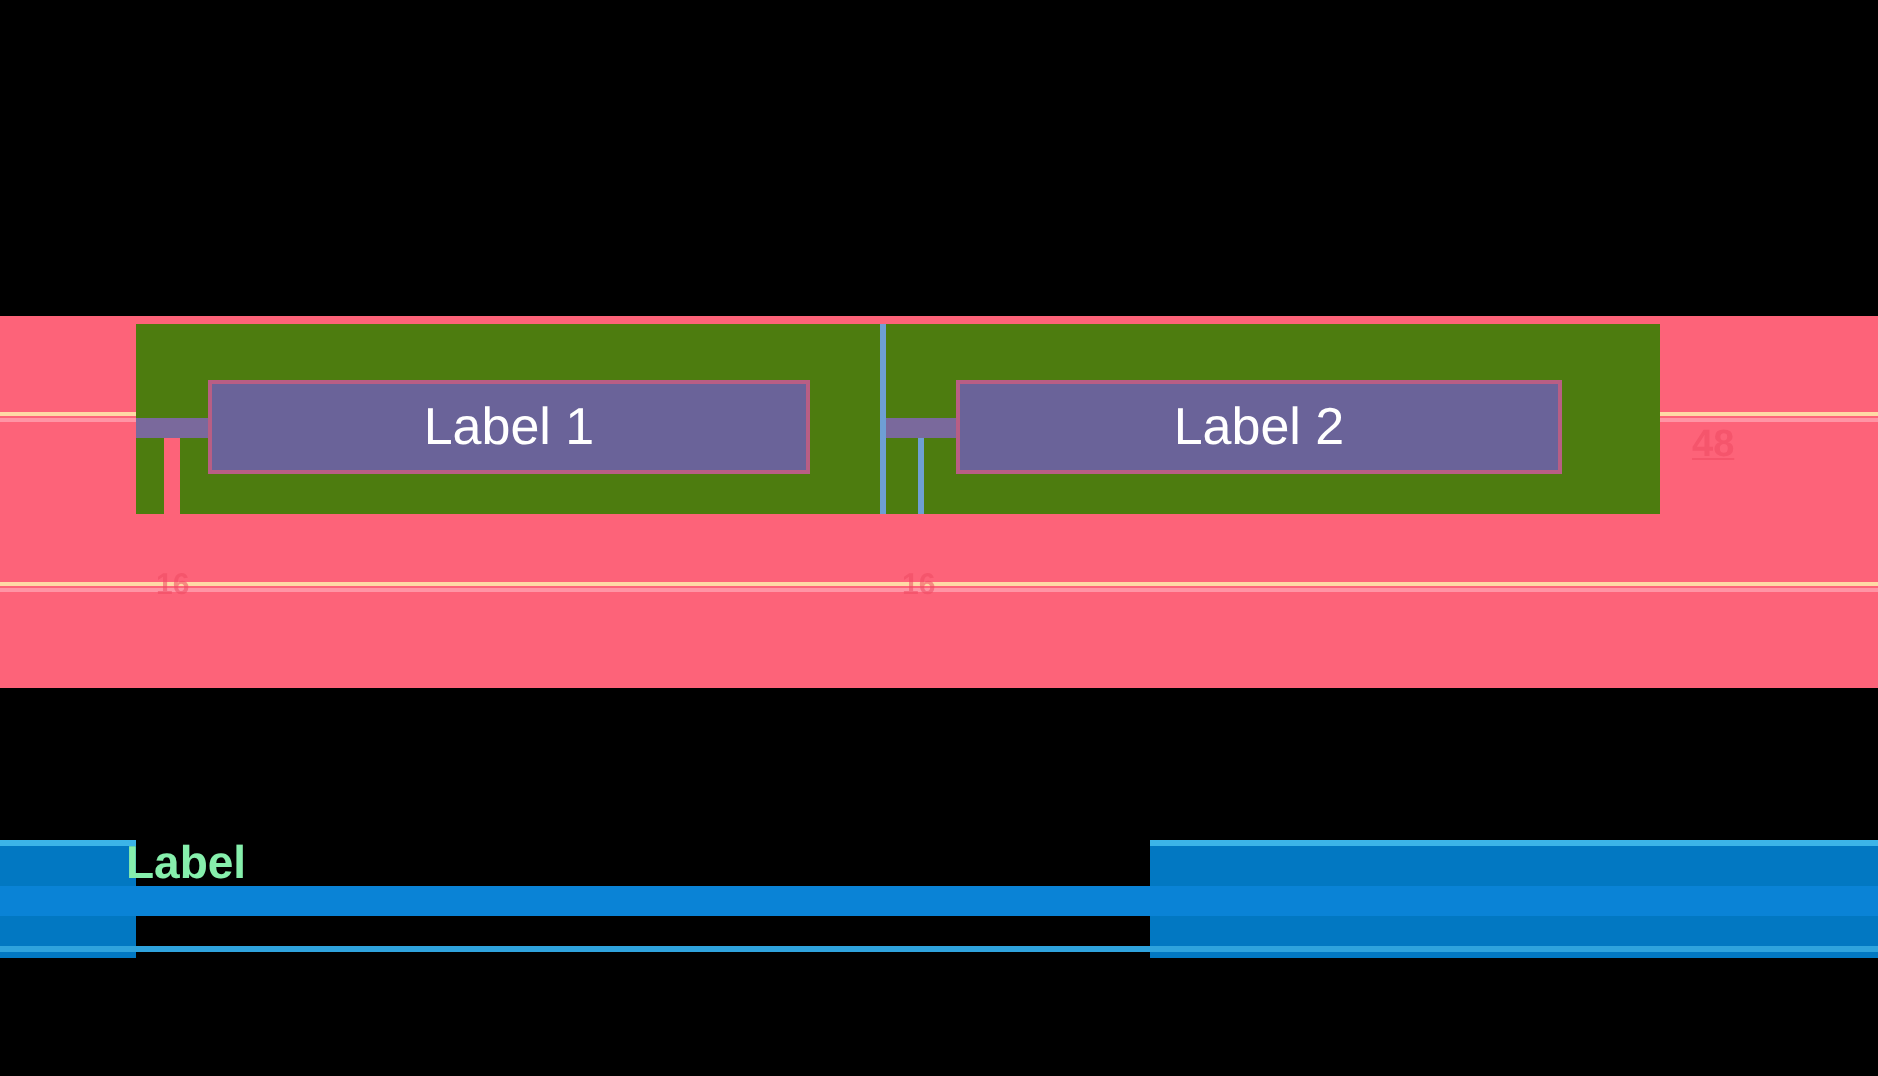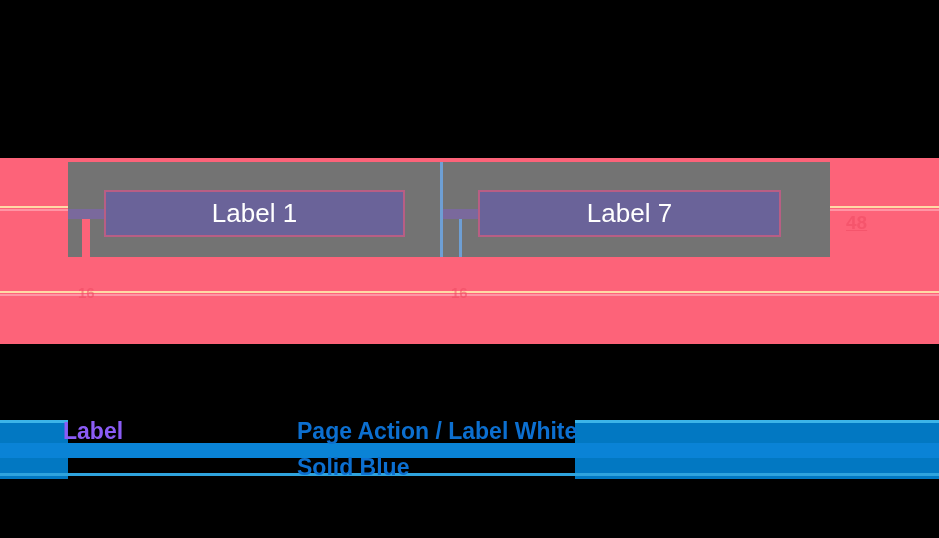--- a/index.html
+++ b/index.html
@@ -20,21 +20,21 @@
   .mline-bot-a{left:0;top:291px;width:939px;}
   .mline-bot-b{left:0;top:294px;width:939px;}
   .mnum{
     position:absolute;font-size:15px;font-weight:bold;color:#ef4a62;opacity:.55;
     line-height:14px;letter-spacing:0;
   }
   .mnum-height{left:846px;top:216px;font-size:19px;text-decoration:underline;}
   .mnum-pad1{left:78px;top:286px;}
   .mnum-pad2{left:451px;top:286px;}
   
-  .button-bar{position:absolute;left:68px;top:162px;width:762px;height:95px;background:#737373;}
+  .button-bar{position:absolute;left:68px;top:162px;width:762px;height:95px;background:#4d7c0f;}
   .seam{position:absolute;left:372px;top:0;width:3px;height:95px;background:#6e9fd4;}
   .label-box{
     position:absolute;top:28px;height:47px;box-sizing:border-box;
     background:#6a6399;border:2px solid #b85e84;
     display:flex;align-items:center;justify-content:center;
     color:#ffffff;font-size:26px;
   }
   .label-box.b1{left:36px;width:301px;}
   .label-box.b2{left:410px;width:303px;}
   .connector{position:absolute;top:47px;height:10px;background:#7a699c;}
@@ -43,21 +43,21 @@
   .drop-stripe{position:absolute;top:57px;height:38px;}
   .drop-stripe.s1{left:14px;width:8px;background:#fd6379;}
   .drop-stripe.s2{left:391px;width:3px;background:#6e9fd4;}
   
   .swatch{position:absolute;top:420px;height:59px;background:#0278c2;border-top:3px solid #3cb4e8;box-sizing:border-box;}
   .swatch-left{left:0;width:68px;}
   .swatch-right{left:575px;width:364px;}
   .divider-band{position:absolute;left:0;top:443px;width:939px;height:15px;background:#0a83d6;}
   .underline-low{position:absolute;left:0;top:473px;width:939px;height:3px;background:#2fa3dd;}
   .legend-row-text{position:absolute;font-size:23px;font-weight:bold;line-height:23px;white-space:nowrap;}
-  .legend-name{color:#8b5cf6;}
+  .legend-name{color:#86efac;}
   .legend-value{color:#0c6fd0;}
   .row1{top:420px;}
   .row2{top:456px;}
   .col-name{left:63px;}
   .col-value{left:297px;}
 </style>
 </head>
 <body>
 
 <div id="canvas">
@@ -80,26 +80,24 @@
 
     <div class="connector c1"></div>
     <div class="connector c2"></div>
     <div class="drop-stripe s1"></div>
     <div class="drop-stripe s2"></div>
 
     <div class="label-box b1">
       <span>Label 1</span>
     </div>
     <div class="label-box b2">
-      <span>Label 7</span>
+      <span>Label 2</span>
     </div>
   </div>
 
   <div class="swatch swatch-left"></div>
   <div class="swatch swatch-right"></div>
   <div class="divider-band"></div>
   <div class="underline-low"></div>
 
   <div class="legend-row-text legend-name row1 col-name">Label</div>
-  <div class="legend-row-text legend-value row1 col-value">Page Action / Label White</div>
-  <div class="legend-row-text legend-value row2 col-value">Solid Blue</div>
 
 </div>
 
 </body></html>

